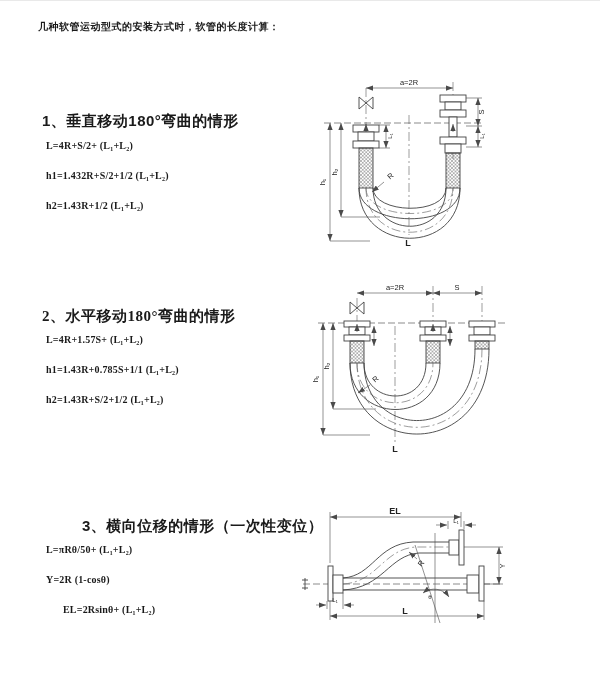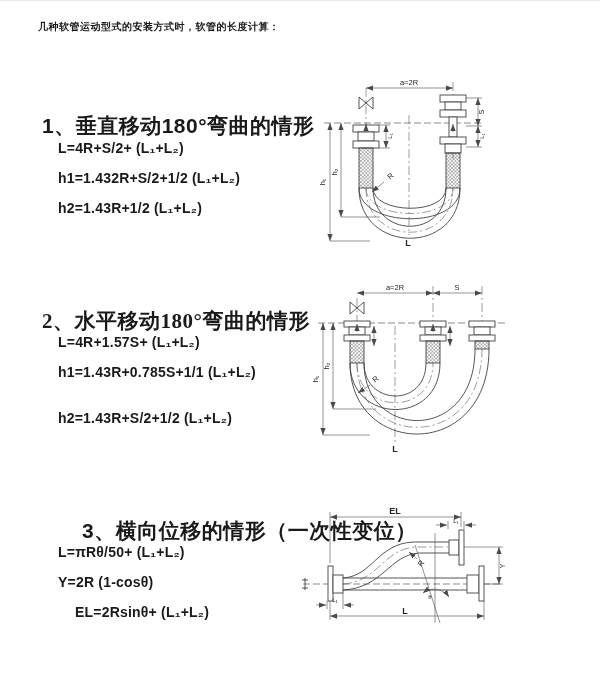--- a/index.html
+++ b/index.html
@@ -8,28 +8,28 @@
     background:#ffffff;color:#1a1a1a;
     font-family:"Liberation Sans","DejaVu Sans",sans-serif;
   }
   .scan-edge{position:absolute;left:0;top:0;width:600px;height:1px;background:#e9e9e9;}
   .page-title{
     position:absolute;left:38px;top:20px;
     font-size:10px;font-weight:bold;letter-spacing:.5px;white-space:nowrap;
   }
   .sec-heading{
     position:absolute;left:42px;
-    font-size:21px;font-weight:bold;letter-spacing:.5px;white-space:nowrap;
+    font-size:15px;font-weight:bold;letter-spacing:.5px;white-space:nowrap;
   }
   .formula{
-    position:absolute;left:58px;
-    font-size:14px;font-weight:600;letter-spacing:.2px;white-space:nowrap;
+    position:absolute;left:46px;
+    font-size:10px;font-weight:600;letter-spacing:.2px;white-space:nowrap;font-family:Liberation Serif, serif;
   }
   #h1{top:112px;} #f11{top:140px;} #f12{top:170px;} #f13{top:200px;}
-  #h2{top:307px;font-family:Liberation Serif, serif;} #f21{top:334px;} #f22{top:364px;} #f23{top:394px;margin-top:16px;}
+  #h2{top:307px;font-family:Liberation Serif, serif;} #f21{top:334px;} #f22{top:364px;} #f23{top:394px;}
   #h3{top:517px;margin-left:40px;} #f31{top:544px;} #f32{top:574px;} #f33{top:604px;padding-left:17px;}
   svg.diagram{position:absolute;}
   #dia1{left:312px;top:70px;}
   #dia2{left:310px;top:278px;}
   #dia3{left:297px;top:503px;}
   svg .part{stroke:#424242;stroke-width:.9;fill:none;}
   svg .partw{stroke:#424242;stroke-width:.9;fill:#ffffff;}
   svg .braid{stroke:#424242;stroke-width:.9;fill:url(#br);}
   svg .dim{stroke:#4a4a4a;stroke-width:.6;fill:none;}
   svg .cl{stroke:#5a5a5a;stroke-width:.6;fill:none;stroke-dasharray:9 3 2 3;}

